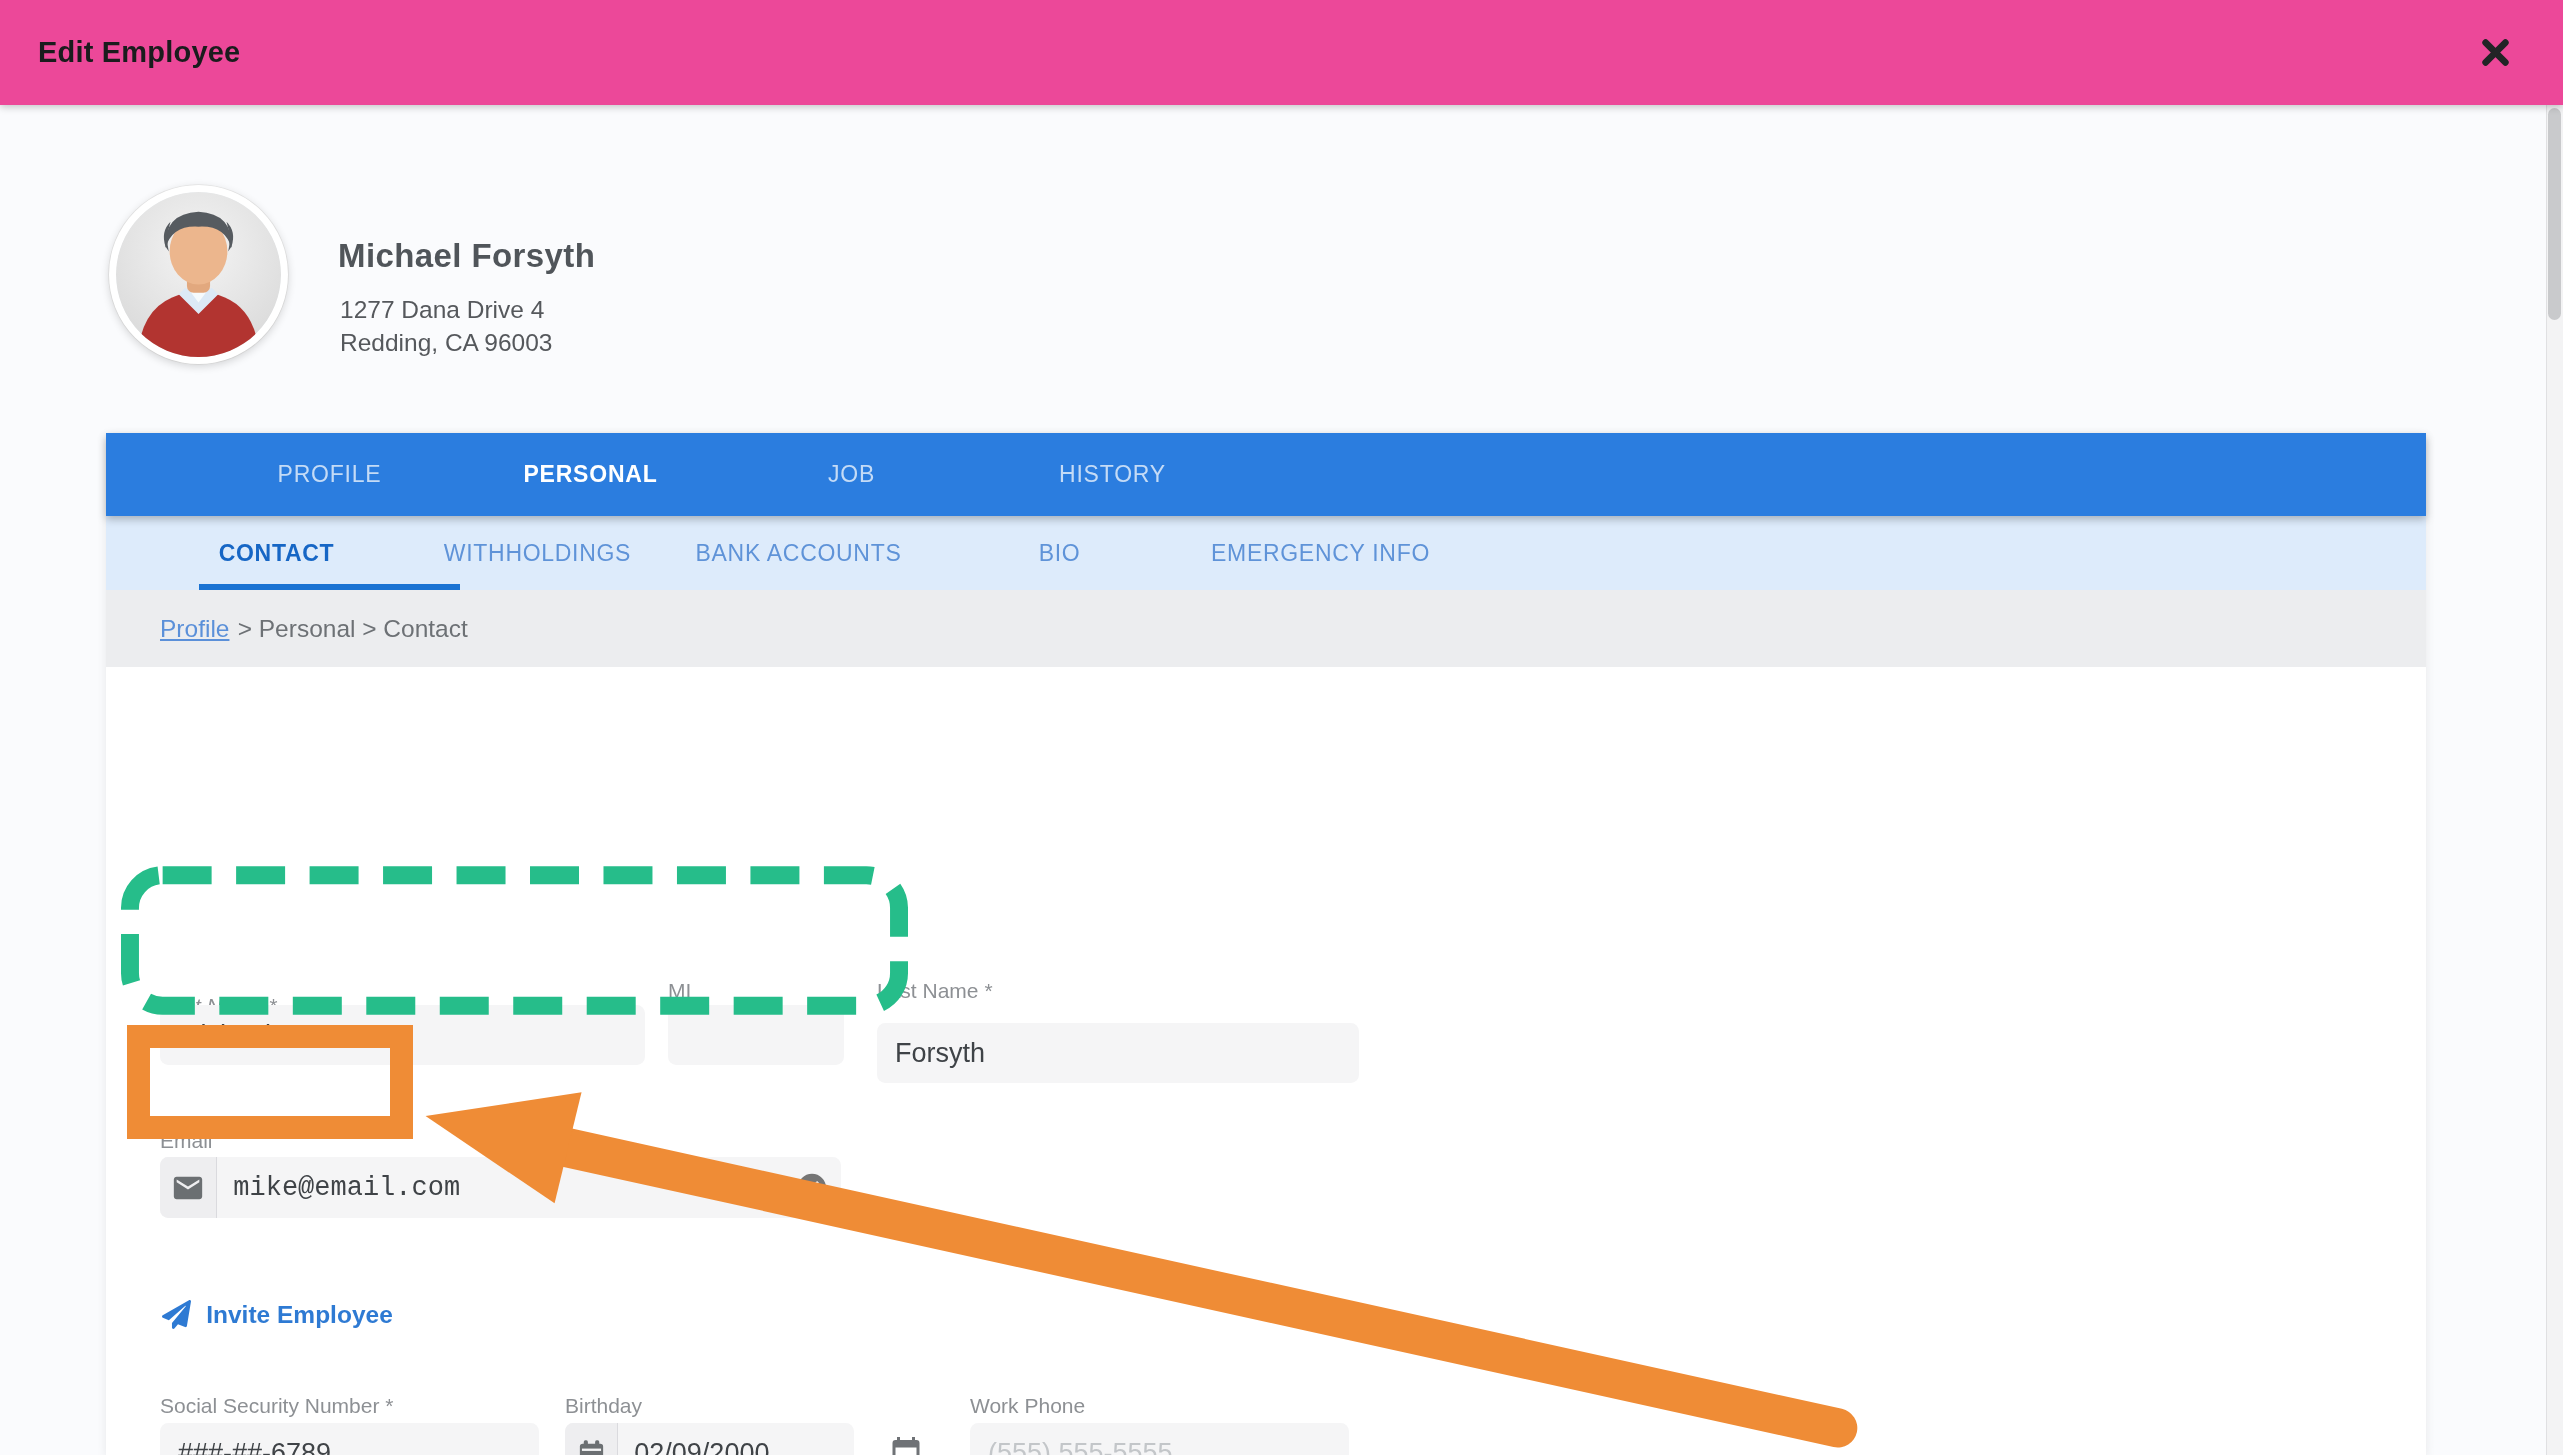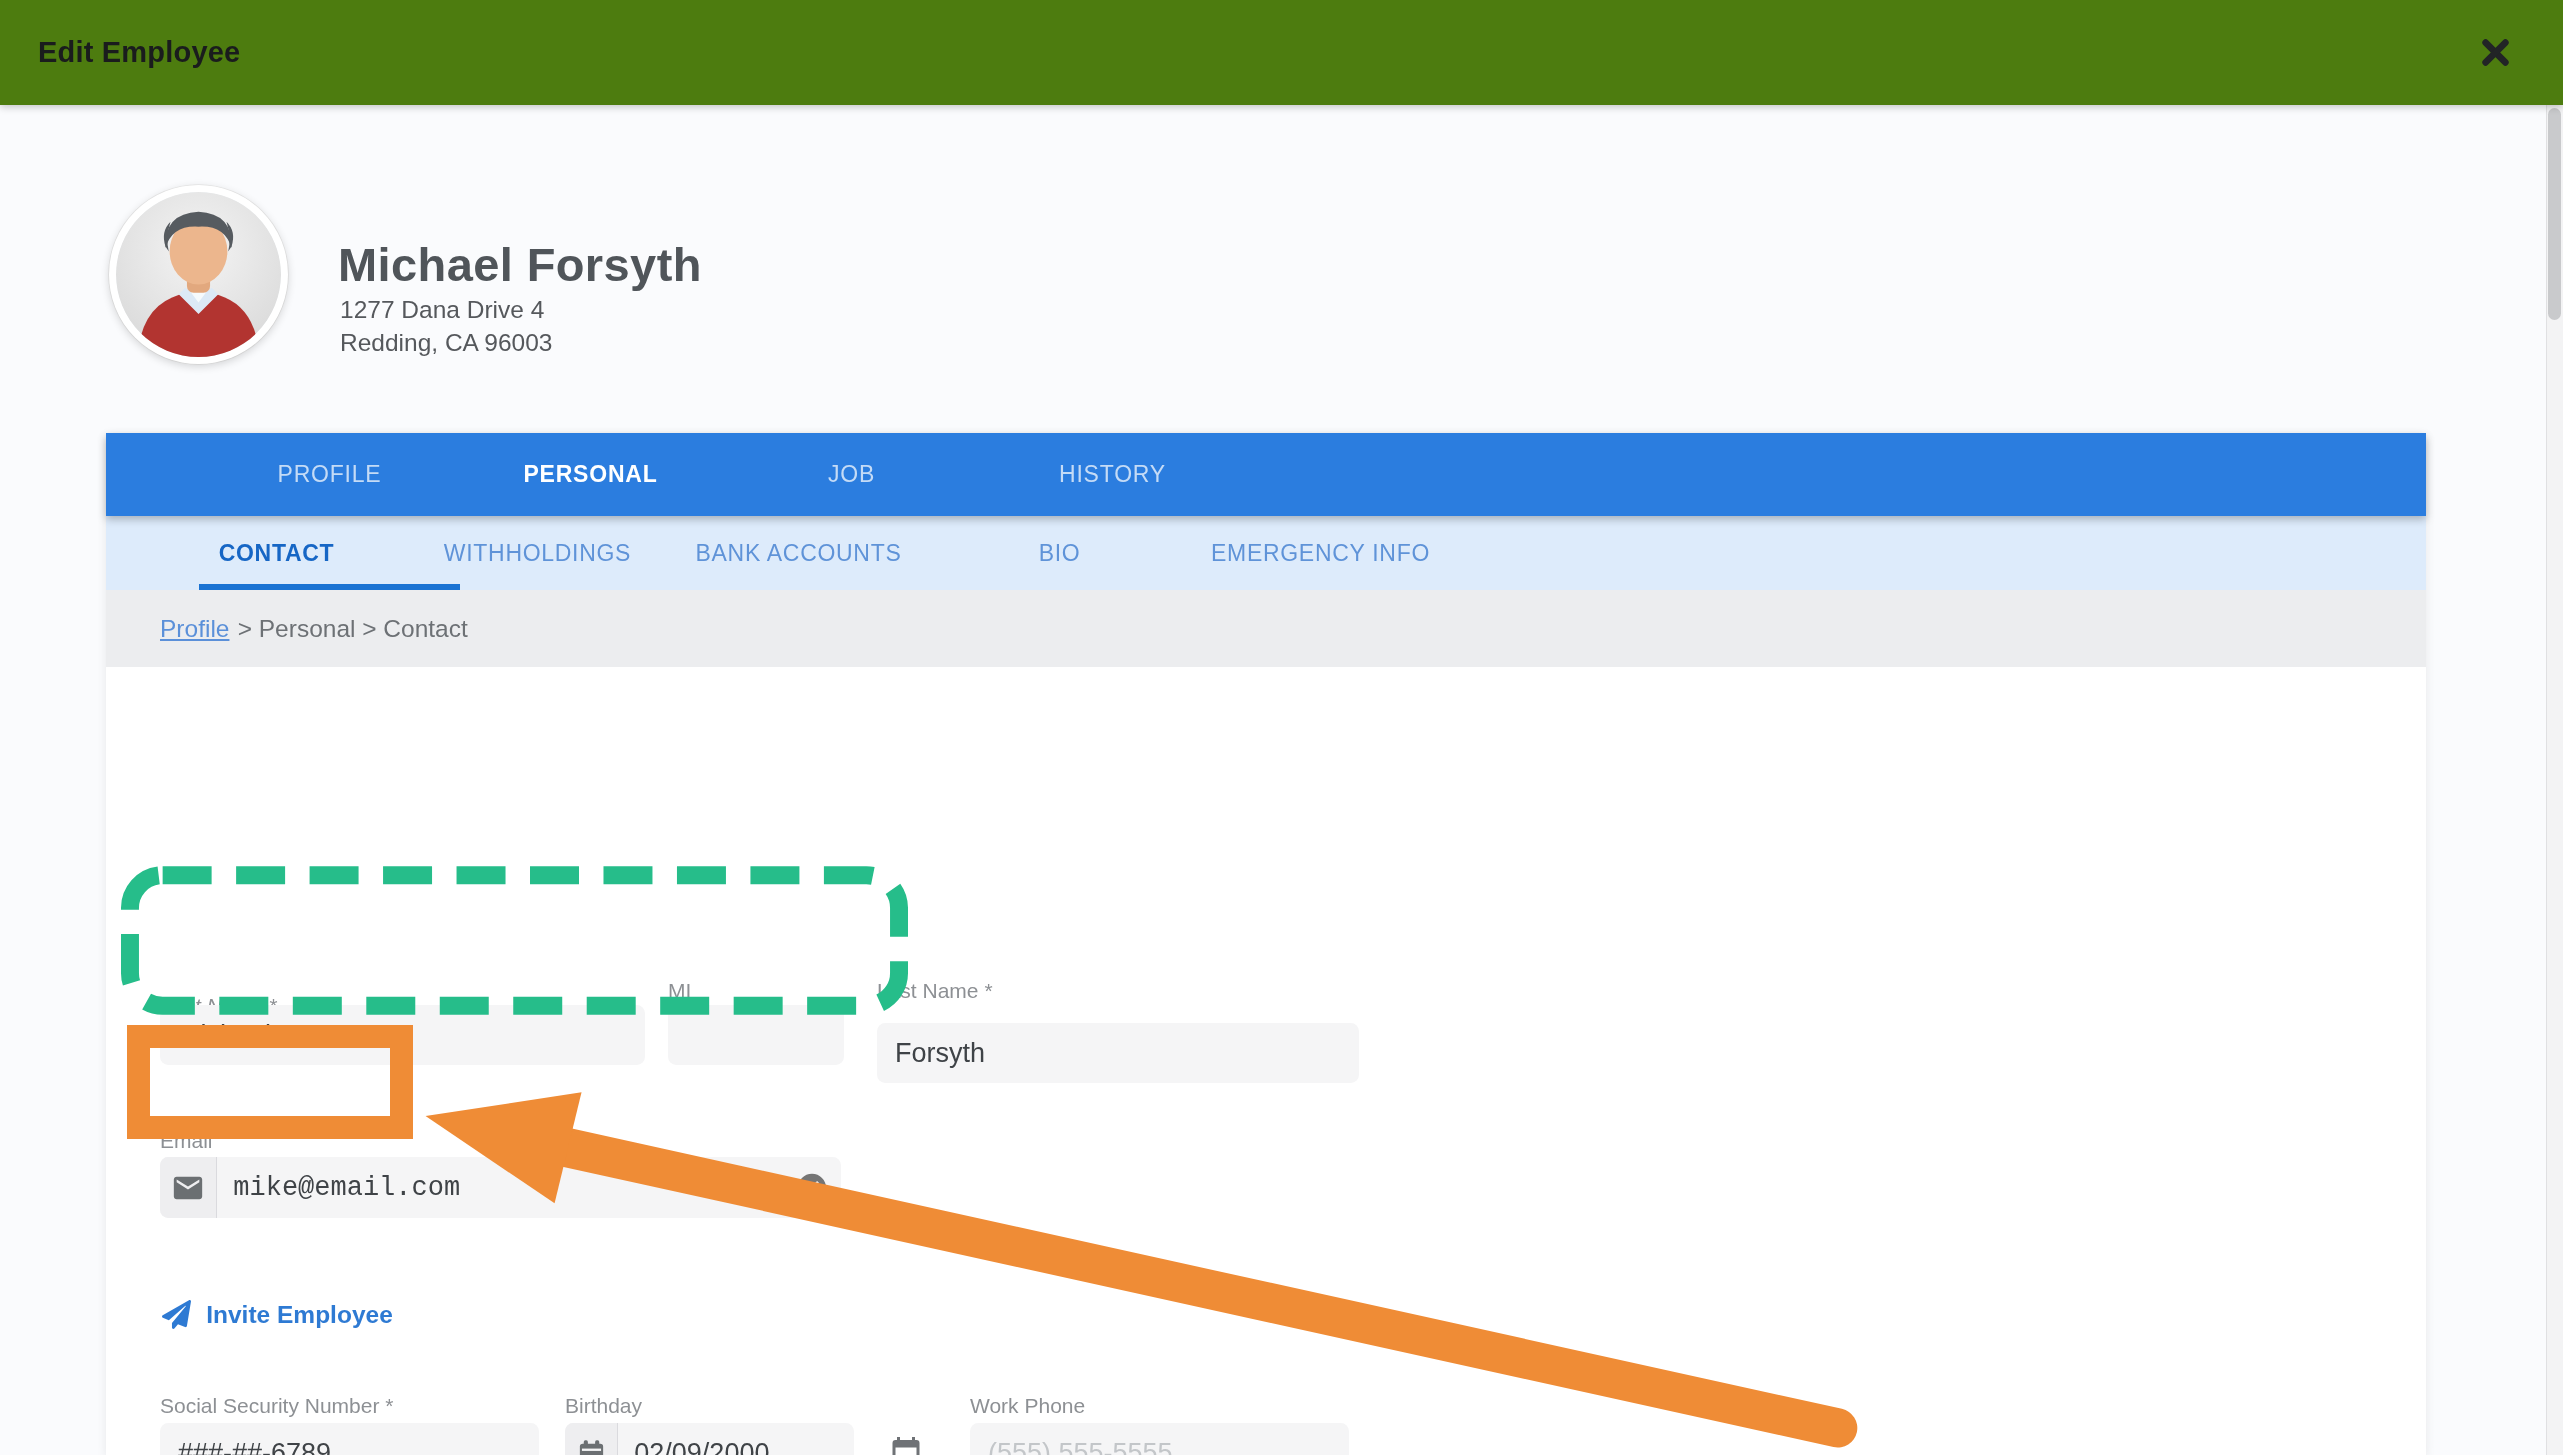--- a/index.html
+++ b/index.html
@@ -5,21 +5,21 @@
   html, body { margin: 0; padding: 0; background: #fff; overflow: hidden; }
   body {
     width: 2563px; height: 1456px; position: relative;
     font-family: "Liberation Sans", sans-serif;
     background: #fafbfd;
   }
 
   
   .modal-header {
     position: absolute; left: 0; top: 0; right: 0; height: 105px;
-    background: #4d7c0f; z-index: 60;
+    background: #ec4899; z-index: 60;
     box-shadow: 0 2.5px 7.4px rgba(0,0,0,0.22);
     display: flex; align-items: center; justify-content: space-between;
     padding: 0 42px 0 38px; box-sizing: border-box;
   }
   .modal-title { font-size: 29px; font-weight: 700; color: #1a1c1d; letter-spacing: 0.2px; }
   .close-btn { background: none; border: none; padding: 0; width: 52px; height: 52px;
     display: flex; align-items: center; justify-content: center; cursor: pointer; }
 
   
   .scrollbar-track {
@@ -34,21 +34,21 @@
   
   .avatar {
     position: absolute; left: 109px; top: 185px; width: 165px; height: 165px;
     border-radius: 50%; border: 7.4px solid #ffffff; background: #eceff1;
     box-shadow: 0 2.5px 8.2px rgba(0,0,0,0.16), 0 0 0 0.8px #ebebeb;
     overflow: hidden; z-index: 5;
   }
   .avatar svg { display: block; width: 100%; height: 100%; }
   .employee-name {
     position: absolute; left: 338px; top: 237px;
-    font-size: 47px; font-weight: 700; color: #50555a; letter-spacing: 0.4px; z-index: 5;
+    font-size: 33px; font-weight: 700; color: #50555a; letter-spacing: 0.4px; z-index: 5;
   }
   .employee-addr1, .employee-addr2 {
     position: absolute; left: 340px; font-size: 24.5px; color: #55585c; z-index: 5;
   }
   .employee-addr1 { top: 296px; text-align: right; }
   .employee-addr2 { top: 329px; }
 
   
   .card {
     position: absolute; left: 106px; top: 433px; width: 2320px; height: 1023px;

